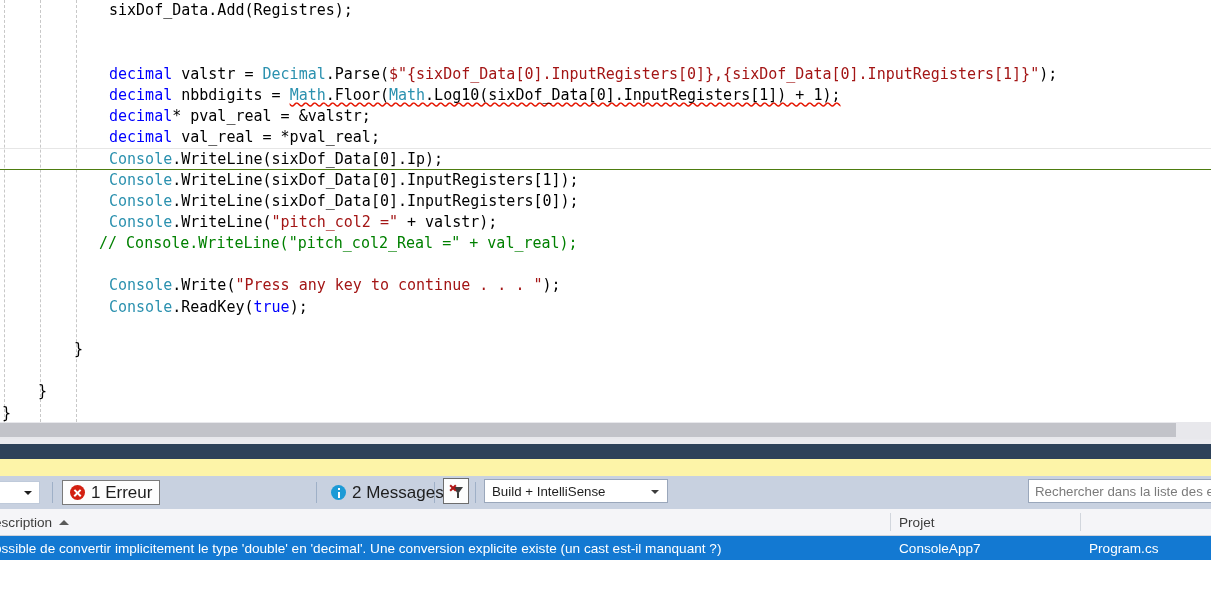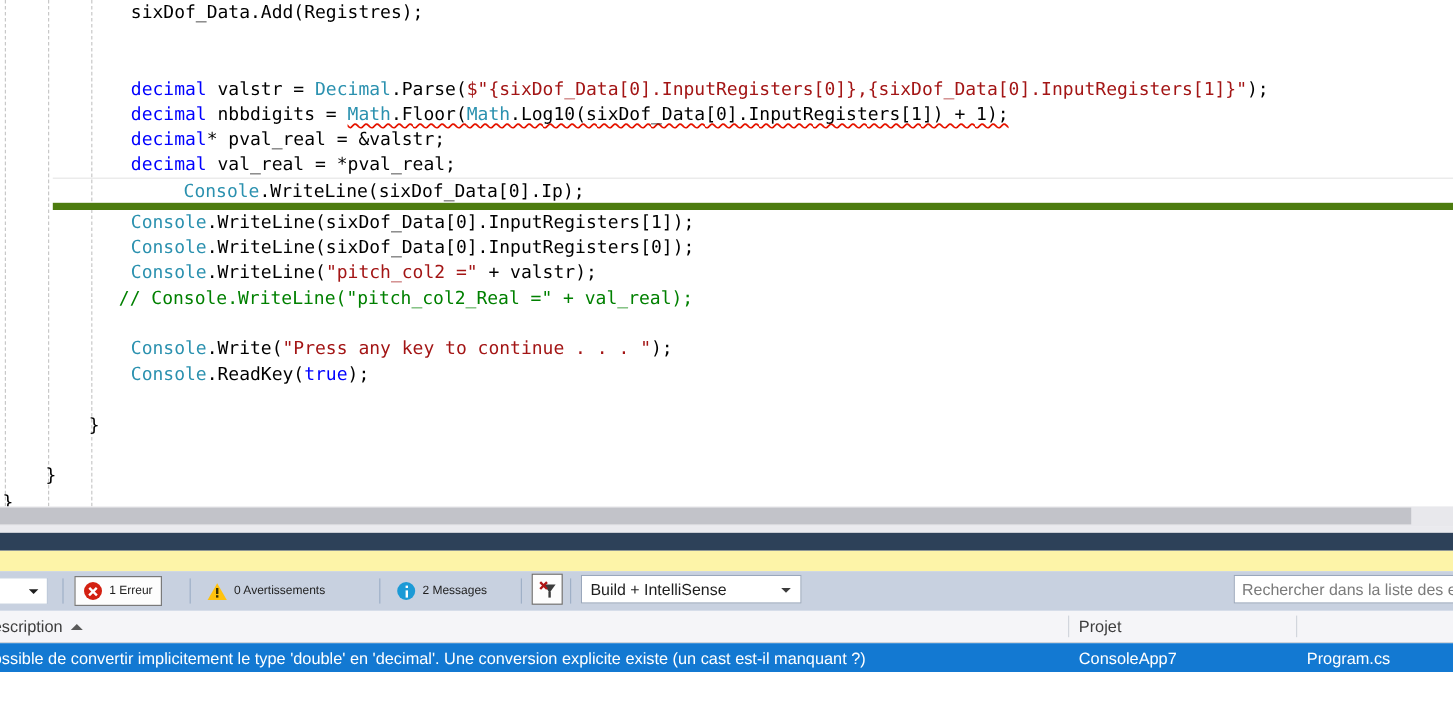--- a/index.html
+++ b/index.html
@@ -49,23 +49,22 @@
   .ln {
     position: relative;
     height: 21.2px;
     white-space: pre;
     padding-left: 0px;
   }
 
   
   .ln.current-line {
     border-top: 1px solid #e6e6e6;
-    border-bottom: 6px solid #4d7c0f;
+    border-bottom: 1px solid #4d7c0f;
     height: 19.2px;
-    margin-left: 44px;
   }
 
   
   .kw   { color: #0000ff; }          
   .type { color: #2b91af; }          
   .str  { color: #a31515; }          
   .cmt  { color: #008000; }          
   .plain{ color: #000000; }
 
   .squiggle {
@@ -153,21 +152,21 @@
 
   .counter-btn {
     position: absolute;
     top: 4px;
     height: 25px;
     display: flex;
     align-items: center;
     gap: 6px;
     padding: 0 7px;
     box-sizing: border-box;
-    font-size: 10px;
+    font-size: 17px;
     color: #1e1e1e;
     white-space: nowrap;
   }
   .counter-btn.active {
     background: #fdfdfd;
     border: 1px solid #7a7a7a;
   }
 
   
   .ico-error {
@@ -411,28 +410,20 @@
       <div class="tb-sep" style="left:158px"></div>
       <div class="tb-sep" style="left:316px"></div>
       <div class="tb-sep" style="left:434px"></div>
       <div class="tb-sep" style="left:475px"></div>
 
       <div class="counter-btn active" style="left:62px">
         <span class="ico-error"></span>
         <span>1 Erreur</span>
       </div>
 
-      <div class="counter-btn" style="left:166px">
-        <span class="ico-warn">
-          <span class="tri"></span>
-            <span class="bang"></span>
-            <span class="dot"></span>
-        </span>
-        <span>0 Avertissements</span>
-      </div>
 
       <div class="counter-btn" style="left:324px">
         <span class="ico-info">
           <span class="i-dot"></span>
             <span class="i-bar"></span>
         </span>
         <span>2 Messages</span>
       </div>
     </div>
 

